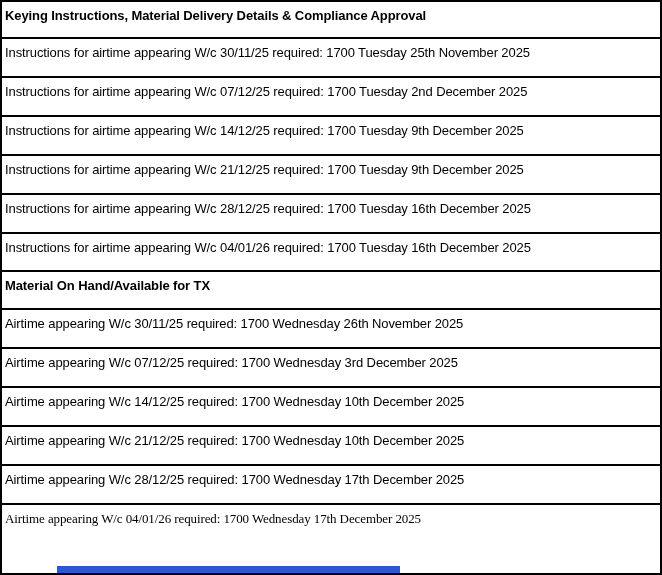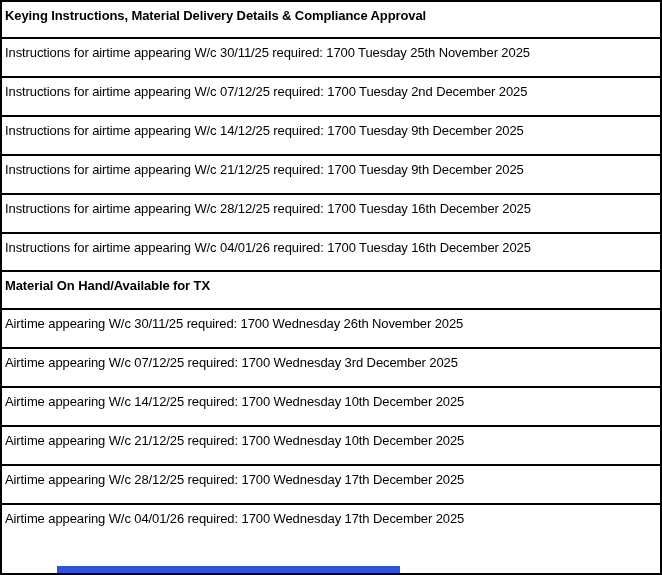--- a/index.html
+++ b/index.html
@@ -22,20 +22,21 @@
   .row {
     flex: 0 0 auto;
     border-bottom: 2px solid #000000;
     padding: 4px 3px 0 3px;
     overflow: hidden;
     background: #ffffff;
   }
   .row:last-of-type {
     flex: 1 1 auto;
     border-bottom: none;
+    font-family: Liberation Serif, serif;
   }
   .row-text {
     display: inline-block;
     font-size: 13px;
     line-height: 1.3;
     color: #000000;
     letter-spacing: -0.1px;
     white-space: nowrap;
   }
   .row.bold .row-text {

